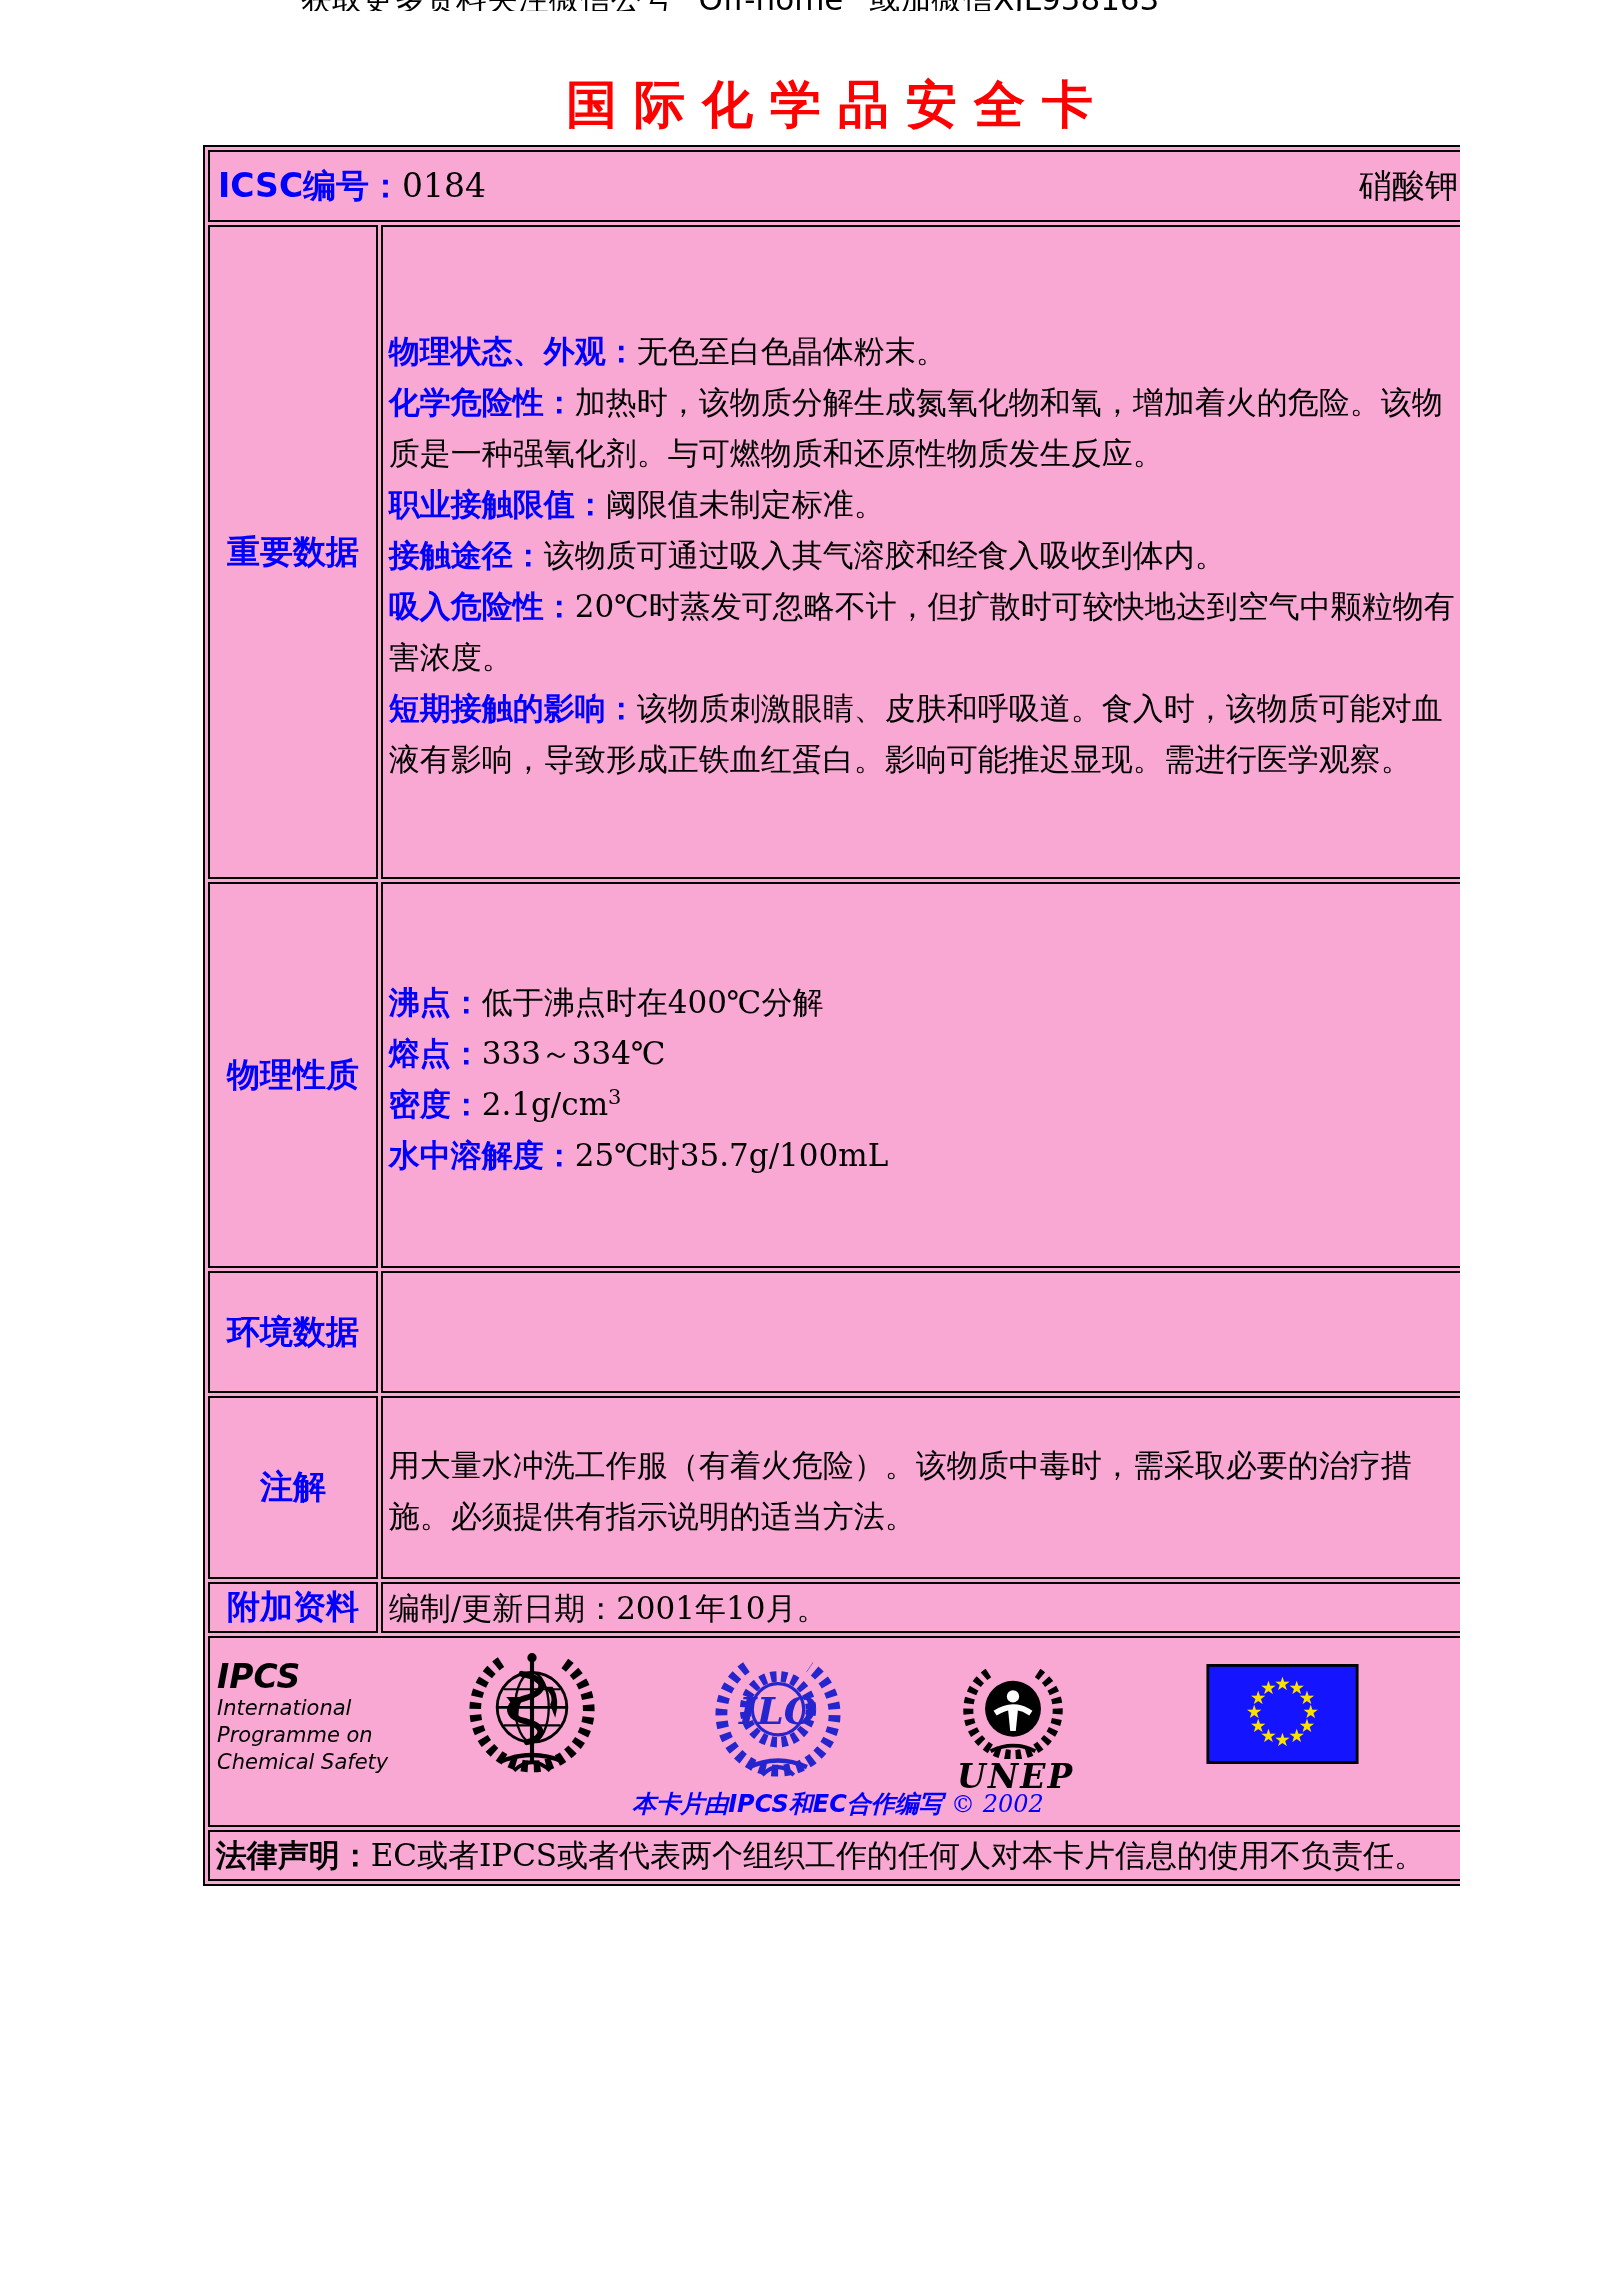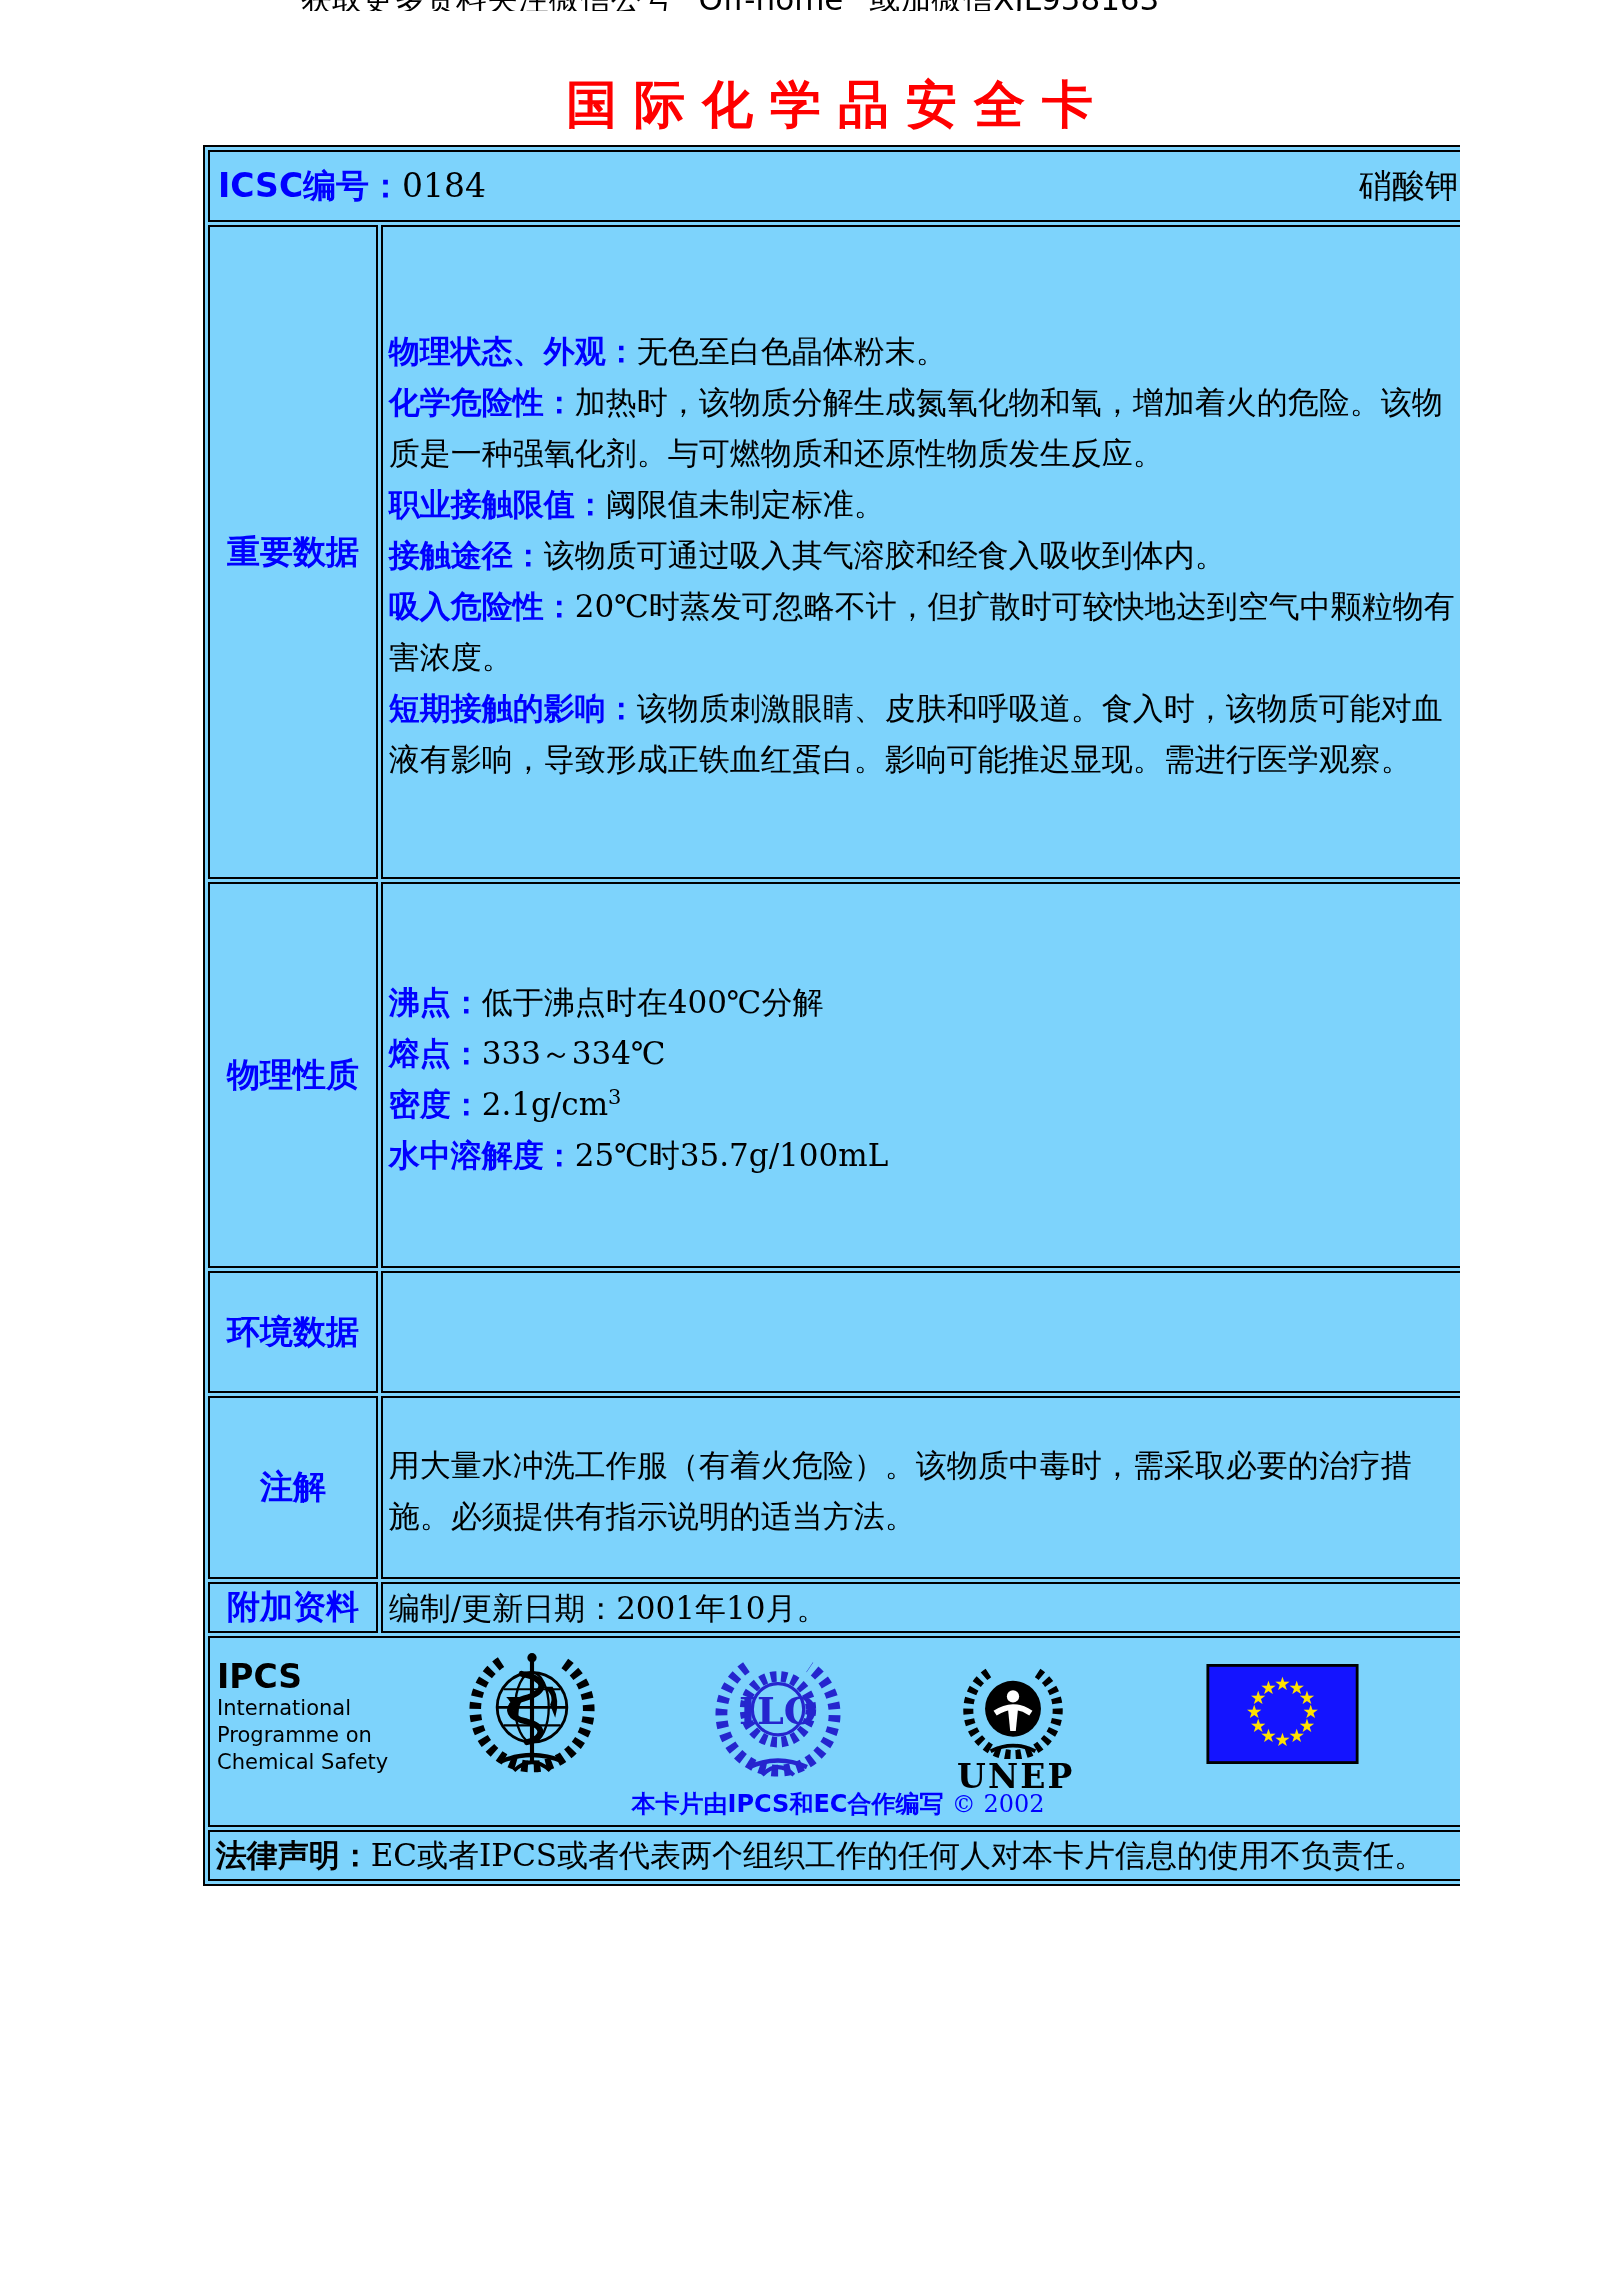--- a/index.html
+++ b/index.html
@@ -19,21 +19,21 @@
   .top-strip-text{display:inline-block;font-family:"DejaVu Sans",sans-serif;
     font-size:31px;line-height:35px;margin-top:-24px;color:#000;white-space:nowrap;}
 
   
   .doc-title{color:var(--title-red);font-family:"DejaVu Sans",sans-serif;
     font-weight:bold;font-size:51px;line-height:57px;height:57px;
     letter-spacing:17px;text-align:center;width:1270px;margin:65px 0 0 203px;}
 
   
   table.card{border-collapse:separate;border-spacing:3.5px;border:2.1px solid #000;
-    margin:12px 0 0 203px;width:1270px;table-layout:fixed;background:#7dd3fc;}
+    margin:12px 0 0 203px;width:1270px;table-layout:fixed;background:#f9a8d4;}
   table.card td{border:2.1px solid #000;vertical-align:middle;overflow:hidden;}
   col.col-label{width:170px;}
 
   tr.r1 td{height:72px;}
   tr.r2 td{height:654px;}
   tr.r3 td{height:386px;}
   tr.r4 td{height:122px;}
   tr.r5 td{height:183px;}
   tr.r6 td{height:45px;}
   tr.r7 td{height:191px;}
@@ -49,21 +49,21 @@
   .content-cell{vertical-align:top;padding:7px 5.7px 0 5.7px;}
   p.line{font-size:31px;line-height:51px;margin:0;font-family:"DejaVu Serif",serif;}
   .blue-label{color:var(--accent-blue);font-family:"DejaVu Sans",sans-serif;font-weight:bold;}
   .serif{font-family:"DejaVu Serif",serif;}
   sup.u{font-size:21px;line-height:0;}
 
   .addinfo-cell{vertical-align:middle;padding:0 5.7px;}
   .addinfo-cell p.line{line-height:40px;}
 
   
-  .logos-cell{position:relative;padding:12px;}
+  .logos-cell{position:relative;padding:12px;font-style:italic;}
   .ipcs-block{position:absolute;left:7px;top:20px;font-family:"DejaVu Sans",sans-serif;}
   .ipcs-acronym{font-size:33px;font-weight:bold;line-height:37px;}
   .ipcs-line{font-size:21px;line-height:27px;}
   .logo{position:absolute;}
   .logo-who{left:256px;top:10px;}
   .logo-ilo{left:501px;top:15.6px;}
   .logo-unep{left:747px;top:26px;width:112px;text-align:center;}
   .unep-word{font-family:"DejaVu Serif",serif;font-weight:bold;font-size:33px;
     line-height:33px;letter-spacing:2.1px;margin-top:-2.8px;}
   .logo-eu{left:996px;top:25.5px;}

